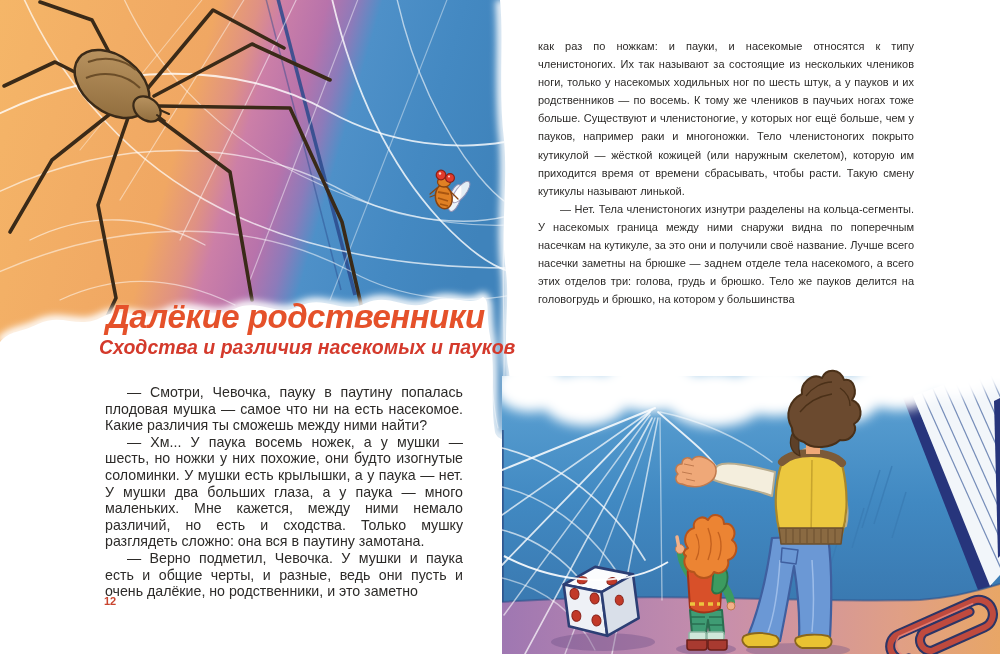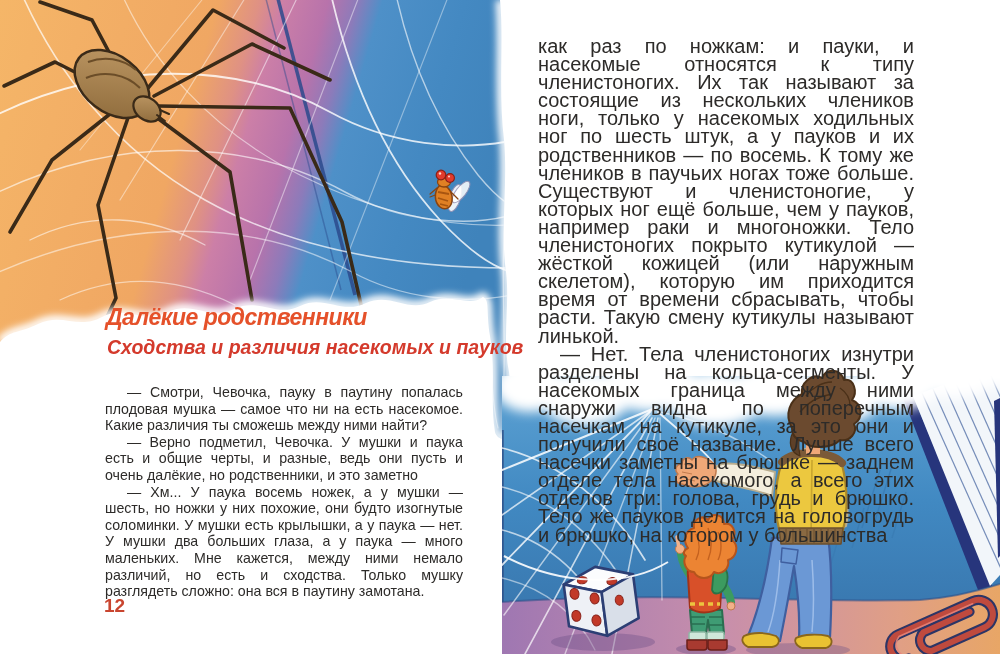--- a/index.html
+++ b/index.html
@@ -1,29 +1,29 @@
 <!DOCTYPE html>
 <html lang="ru"><head>
 <meta charset="utf-8">
 <style>
   html,body{margin:0;padding:0;background:#ffffff;}
   .page{position:relative;width:1000px;height:654px;background:#ffffff;overflow:hidden;
         font-family:"Liberation Sans", sans-serif;}
   .art{position:absolute;left:0;top:0;pointer-events:none;}
   .textlayer{position:absolute;z-index:5;}
-  .title{position:absolute;left:106px;top:300px;width:400px;font-size:23px;line-height:34px;
+  .title{position:absolute;left:106px;top:300px;width:400px;font-size:33px;line-height:34px;
          font-weight:bold;font-style:italic;color:#e5512a;letter-spacing:-0.5px;z-index:5;}
-  .subtitle{position:absolute;left:107px;top:336px;width:420px;font-size:19.5px;
+  .subtitle{position:absolute;left:99px;top:336px;width:420px;font-size:19.5px;
          font-weight:bold;font-style:italic;color:#d43a2c;z-index:5;}
   .col{color:#2d2b29;text-align:justify;z-index:5;}
   .col p{margin:0;text-indent:22px;}
   .col p.noindent{text-indent:0;}
   .left-col{position:absolute;left:105px;top:384px;width:358px;font-size:14.2px;line-height:16.6px;}
-  .right-col{position:absolute;left:538px;top:37px;width:376px;font-size:20px;line-height:18.1px;}
-  .pagenum{position:absolute;left:104px;top:595px;font-size:19px;font-weight:bold;color:#c9452f;z-index:5;}
+  .right-col{position:absolute;left:538px;top:37px;width:376px;font-size:11px;line-height:18.1px;}
+  .pagenum{position:absolute;left:104px;top:595px;font-size:11px;font-weight:bold;color:#c9452f;z-index:5;}
 </style>
 </head>
 <body>
 
 <div class="page">
 
   <svg class="art" width="1000" height="654" viewBox="0 0 1000 654" aria-hidden="true">
     <defs>
       <linearGradient id="leftGrad" x1="0" y1="0" x2="1" y2="0.25">
         <stop offset="0" stop-color="#f5b668"></stop>
@@ -275,22 +275,22 @@
         <path d="M-42,8 A10,10 0 0 1 -42,-10 L25,-10" fill="none" stroke="#e8867a" stroke-width="1.4" opacity="0.85" stroke-linecap="round"></path>
       </g>
     </g>
   </svg>
 
   <div class="title">Далёкие родственники</div>
   <div class="subtitle">Сходства и различия насекомых и пауков</div>
 
   <div class="col left-col textlayer">
     <p>— Смотри, Чевочка, пауку в паутину попалась плодовая мушка — самое что ни на есть насекомое. Какие различия ты сможешь между ними найти?</p>
+    <p>— Хм... У паука восемь ножек, а у мушки — шесть, но ножки у них похожие, они будто изогнутые соломинки. У мушки есть крылышки, а у паука — нет. У мушки два больших глаза, а у паука — много маленьких. Мне кажется, между ними немало различий, но есть и сходства. Только мушку разглядеть сложно: она вся в паутину замотана.</p>
     <p>— Верно подметил, Чевочка. У мушки и паука есть и общие черты, и разные, ведь они пусть и очень далёкие, но родственники, и это заметно</p>
-    <p>— Хм... У паука восемь ножек, а у мушки — шесть, но ножки у них похожие, они будто изогнутые соломинки. У мушки есть крылышки, а у паука — нет. У мушки два больших глаза, а у паука — много маленьких. Мне кажется, между ними немало различий, но есть и сходства. Только мушку разглядеть сложно: она вся в паутину замотана.</p>
   </div>
 
   <div class="col right-col textlayer">
     <p class="noindent">как раз по ножкам: и пауки, и насекомые относятся к типу членистоногих. Их так называют за состоящие из нескольких члеников ноги, только у насекомых ходильных ног по шесть штук, а у пауков и их родственников — по восемь. К тому же члеников в паучьих ногах тоже больше. Существуют и членистоногие, у которых ног ещё больше, чем у пауков, например раки и многоножки. Тело членистоногих покрыто кутикулой — жёсткой кожицей (или наружным скелетом), которую им приходится время от времени сбрасывать, чтобы расти. Такую смену кутикулы называют линькой.</p>
     <p>— Нет. Тела членистоногих изнутри разделены на кольца-сегменты. У насекомых граница между ними снаружи видна по поперечным насечкам на кутикуле, за это они и получили своё название. Лучше всего насечки заметны на брюшке — заднем отделе тела насекомого, а всего этих отделов три: голова, грудь и брюшко. Тело же пауков делится на головогрудь и брюшко, на котором у большинства</p>
   </div>
 
   <div class="pagenum">12</div>
 </div>
 

